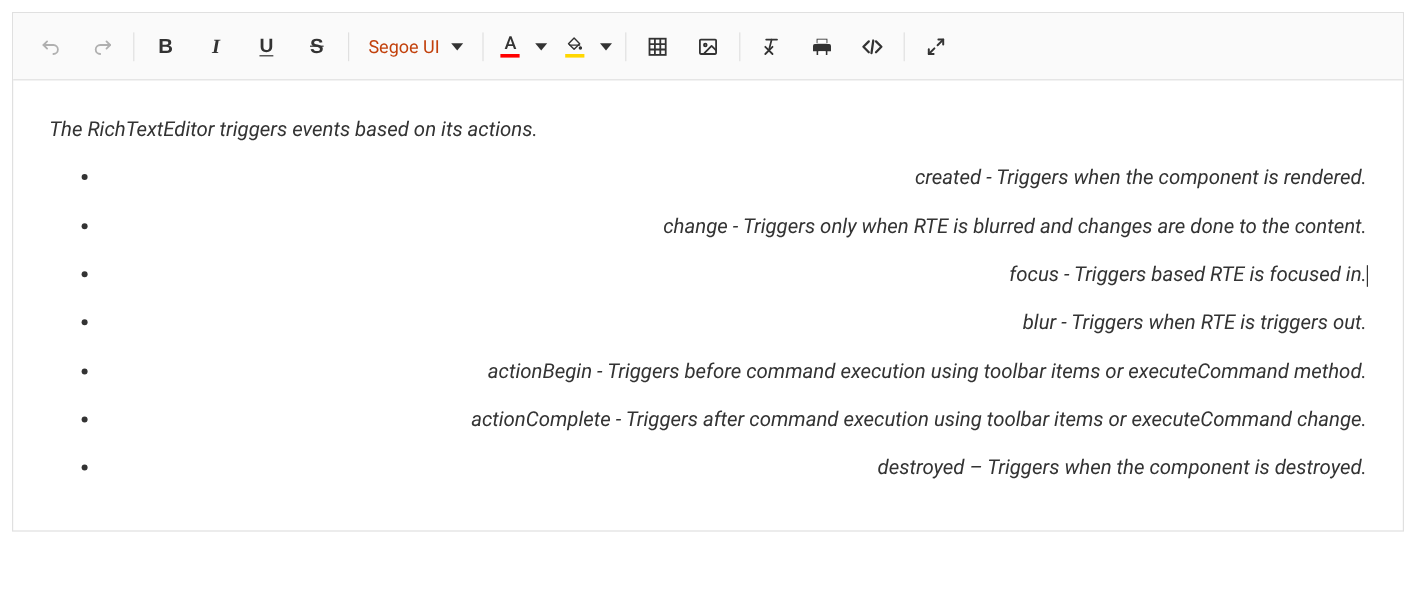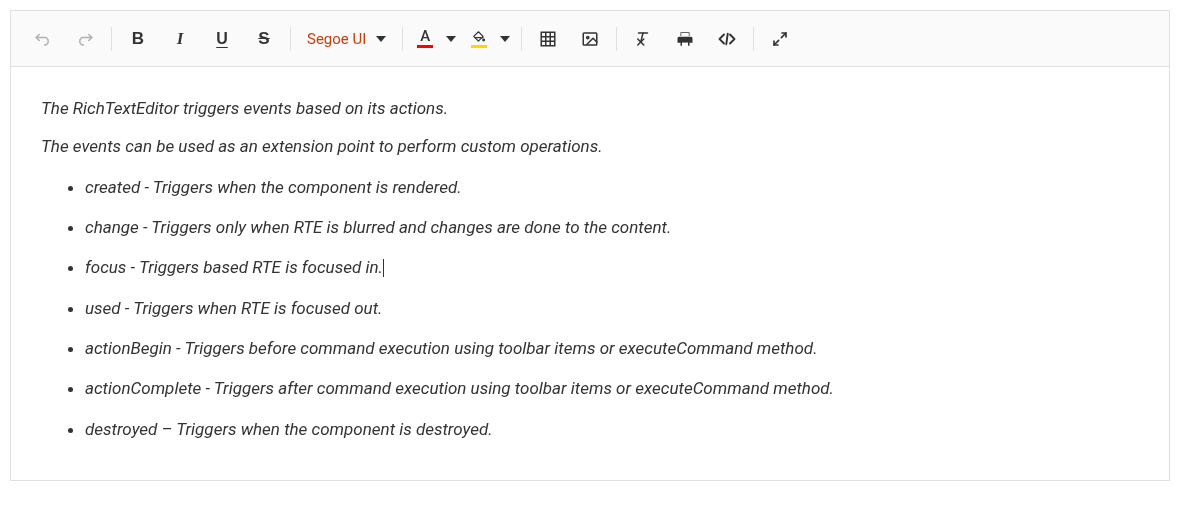--- a/index.html
+++ b/index.html
@@ -79,21 +79,21 @@
   .underline-glyph { font-weight: bold; text-decoration: underline; font-size: 16px; font-family: Arial; text-underline-offset: 3px;}
   .strike-glyph { font-weight: bold; text-decoration: line-through; font-size: 17px; font-family: Arial; }
   .content {
     padding: 22px 30px 24px 30px;
     font-size: 17px;
     line-height: 1.55;
     color: #333;
     font-style: italic;
   }
   .content p { margin: 6px 0 12px 0; }
-  .content ul { margin: 10px 0 10px 0; padding-left: 44px; }
+  .content ul { margin: 10px 0 10px 0; padding-left: 44px; text-align: right; }
   .content li { margin: 14px 0; list-style: disc; }
   svg { display: block; }
   .caret-text { position: relative; }
   .caret-text::after {
     content: "";
     position: absolute;
     right: -1px; top: 2px;
     width: 1px; height: 18px;
     background: #333;
   }
@@ -226,25 +226,24 @@
           <polyline points="9 21 3 21 3 15"></polyline>
           <line x1="21" y1="3" x2="14" y2="10"></line>
           <line x1="3" y1="21" x2="10" y2="14"></line>
         </svg>
     </div>
 
   </div>
 
   <div class="content">
     <p>The RichTextEditor triggers events based on its actions.</p>
-    <p>The events can be used as an extension point to perform custom operations.</p>
     <ul>
       <li>created - Triggers when the component is rendered.</li>
       <li>change - Triggers only when RTE is blurred and changes are done to the content.</li>
       <li><span class="caret-text">focus - Triggers based RTE is focused in.</span></li>
-      <li>used - Triggers when RTE is focused out.</li>
+      <li>blur - Triggers when RTE is triggers out.</li>
       <li>actionBegin - Triggers before command execution using toolbar items or executeCommand method.</li>
-      <li>actionComplete - Triggers after command execution using toolbar items or executeCommand method.</li>
+      <li>actionComplete - Triggers after command execution using toolbar items or executeCommand change.</li>
       <li>destroyed – Triggers when the component is destroyed.</li>
     </ul>
   </div>
 
 </div>
 
 </body></html>

